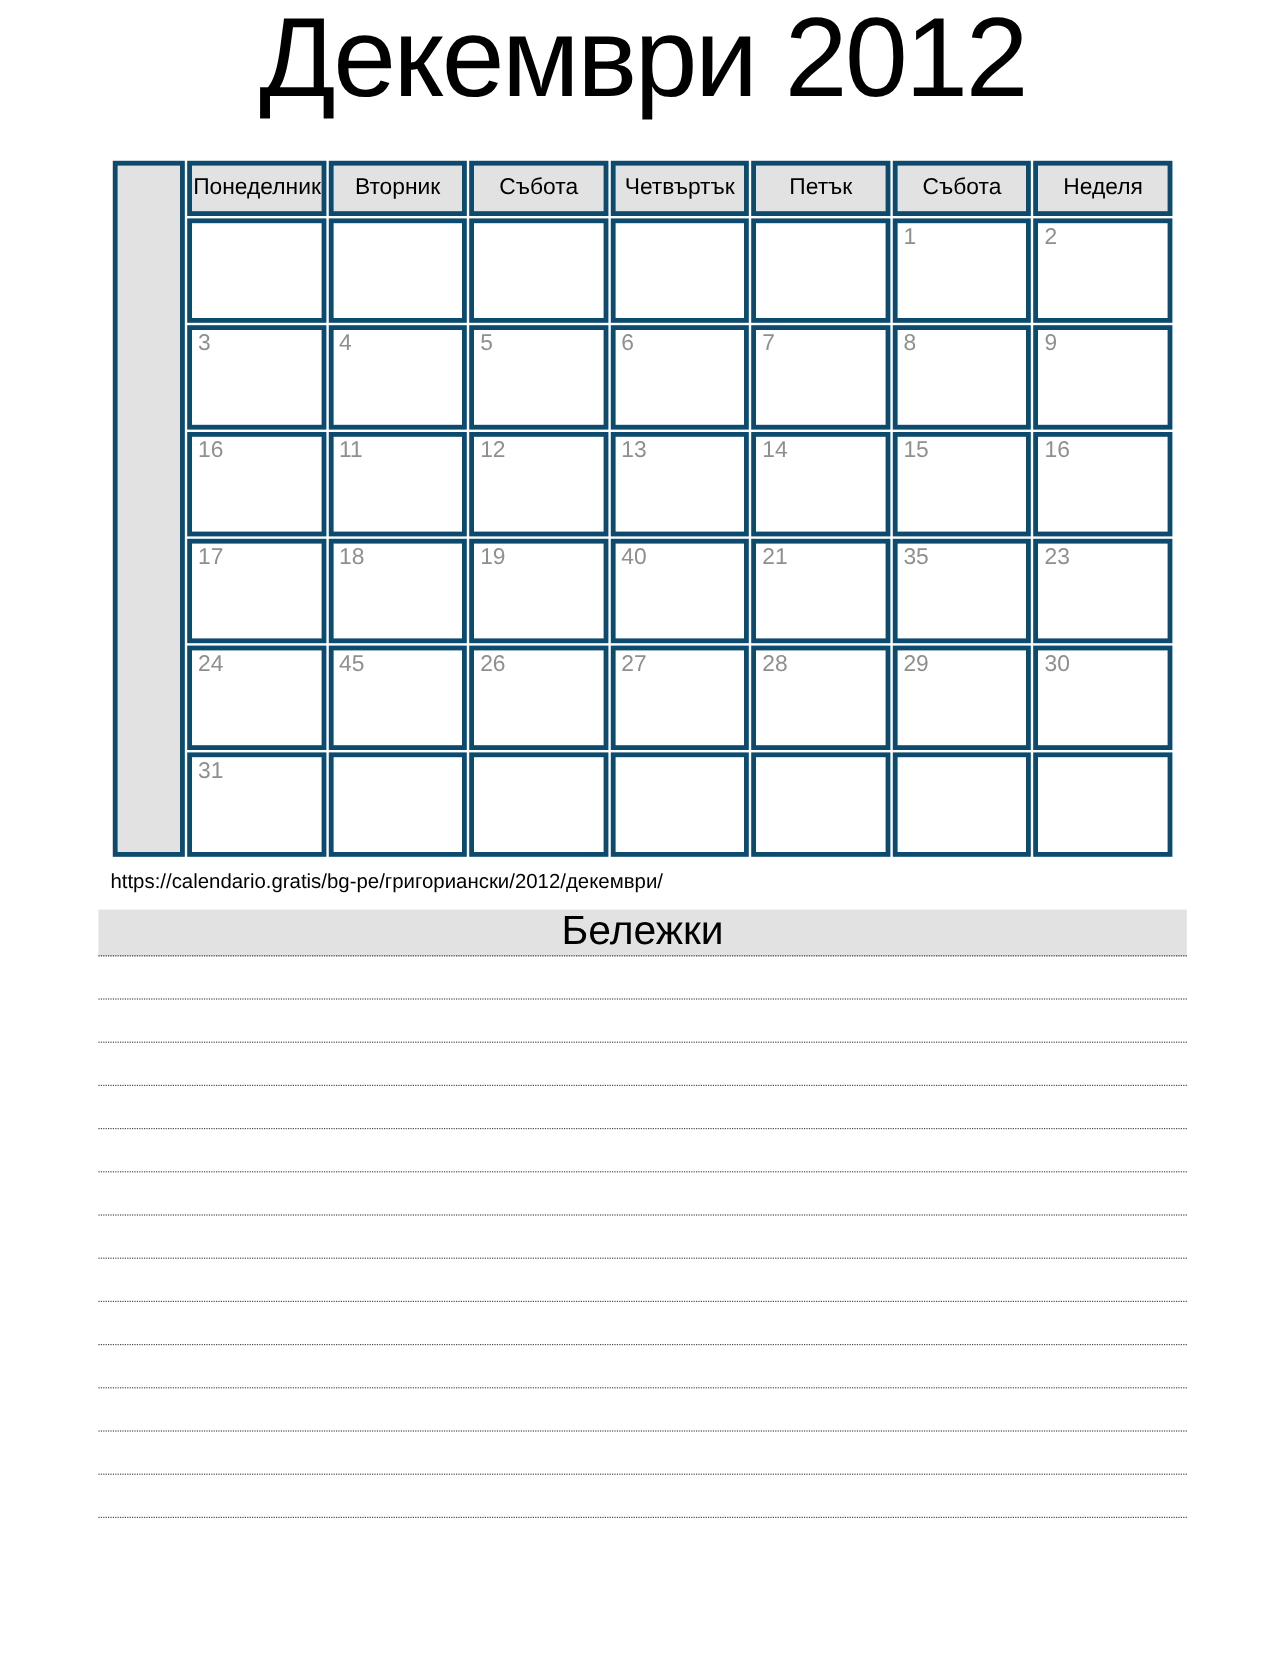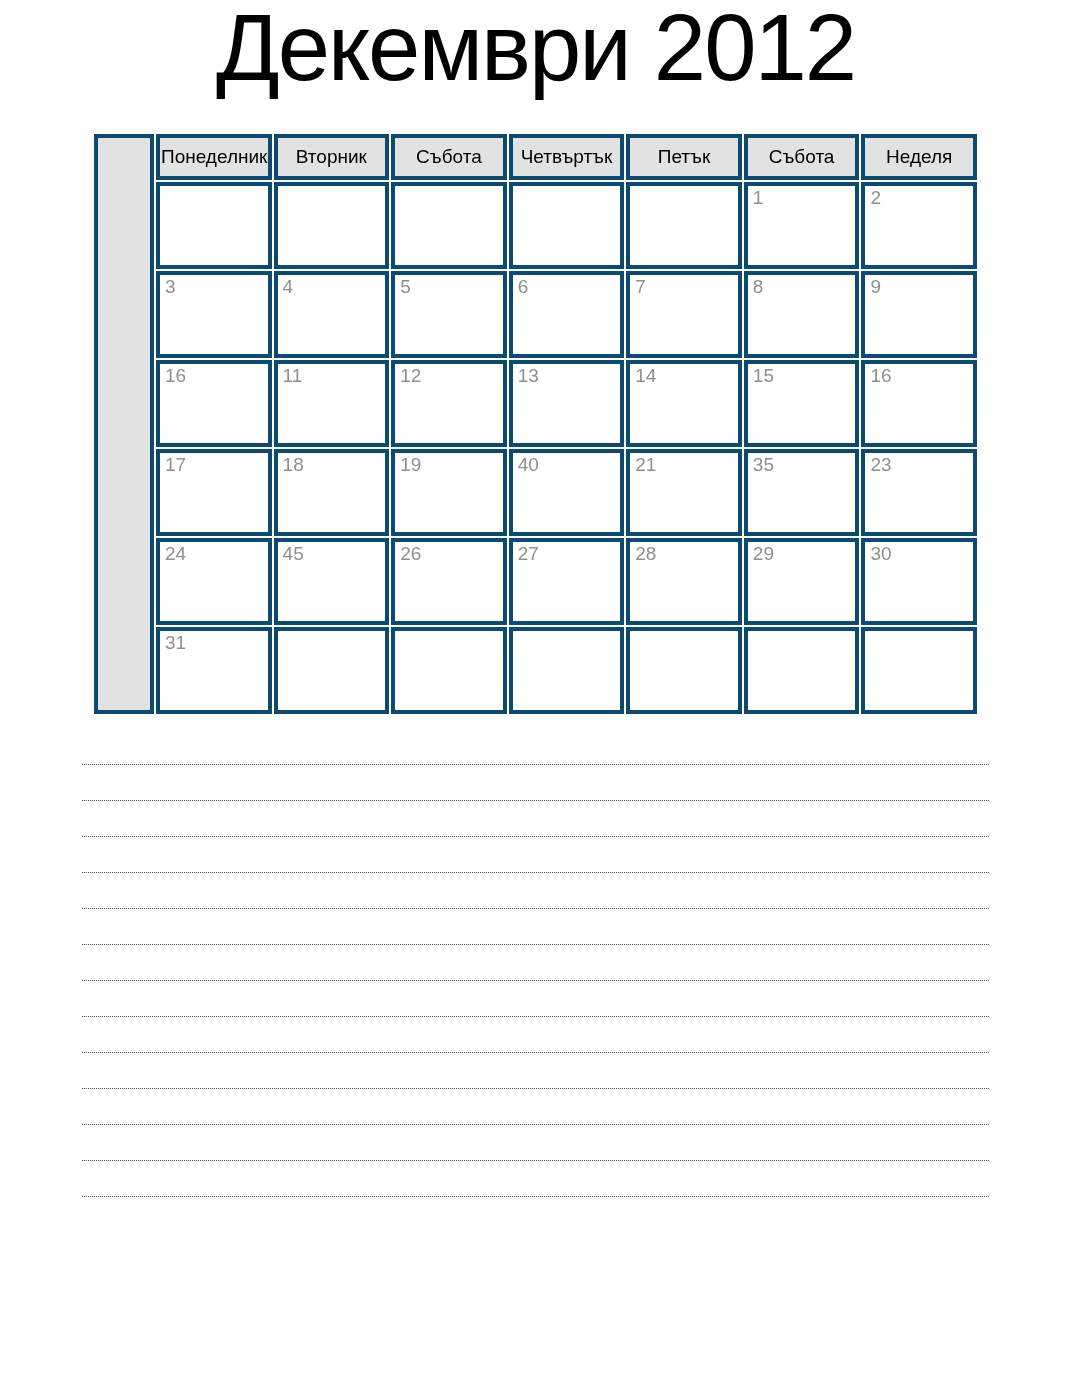--- a/index.html
+++ b/index.html
@@ -142,22 +142,26 @@
         <td class="day"><span class="num"></span></td>
         <td class="day"><span class="num"></span></td>
         <td class="day"><span class="num"></span></td>
         <td class="day"><span class="num"></span></td>
         <td class="day"><span class="num"></span></td>
         <td class="day"><span class="num"></span></td>
       </tr>
     </tbody>
   </table>
 
+  <div class="source-url">https://calendario.gratis/bg-pe/григориански/2012/декември/</div>
 
   <div class="notes">
+    <div class="notes-header">
+      <span>Бележки</span>
+    </div>
     <div>
         <div class="note-line"></div>
         <div class="note-line"></div>
         <div class="note-line"></div>
         <div class="note-line"></div>
         <div class="note-line"></div>
         <div class="note-line"></div>
         <div class="note-line"></div>
         <div class="note-line"></div>
         <div class="note-line"></div>

